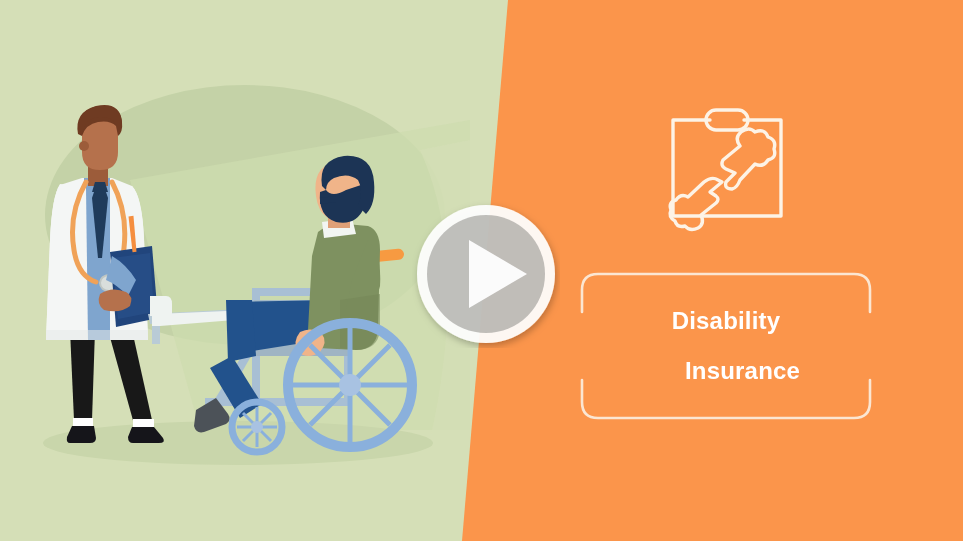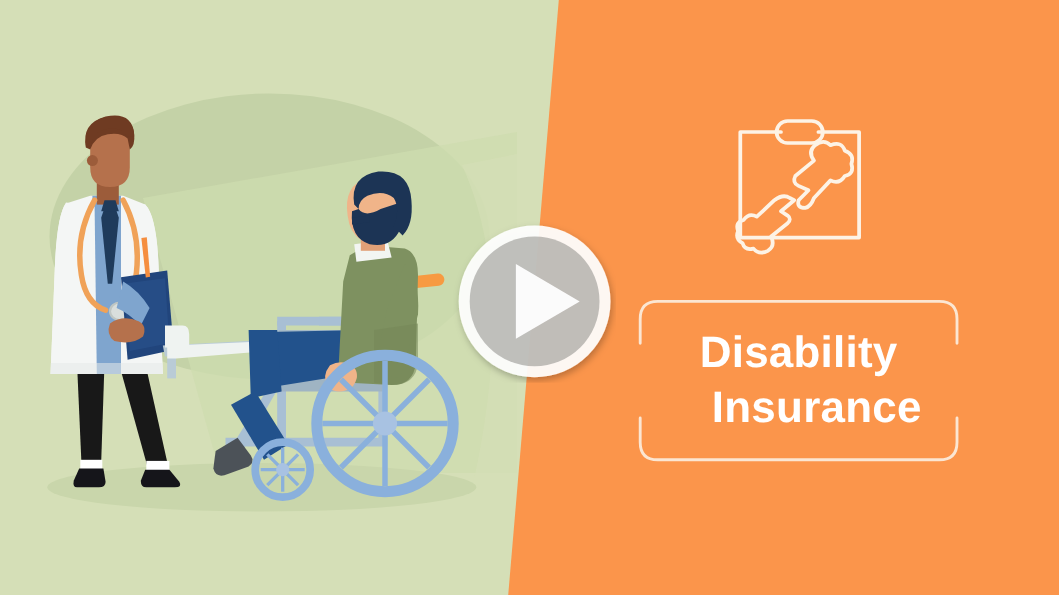--- a/index.html
+++ b/index.html
@@ -45,21 +45,21 @@
     left: 0;
     top: 0;
     width: 292px;
     height: 148px;
     display: flex;
     flex-direction: column;
     align-items: center;
     justify-content: center;
     color: #FFFFFF;
     font-weight: bold;
-    font-size: 40px;
+    font-size: 24px;
     line-height: 50px;
     letter-spacing: 0.2px;
     text-align: center;
   }
   #title-text .line1 { display: block; }
   #title-text .line2 { display: block; margin-left: 33px; }
   
   #play-button {
     position: absolute;
     left: 412px;

